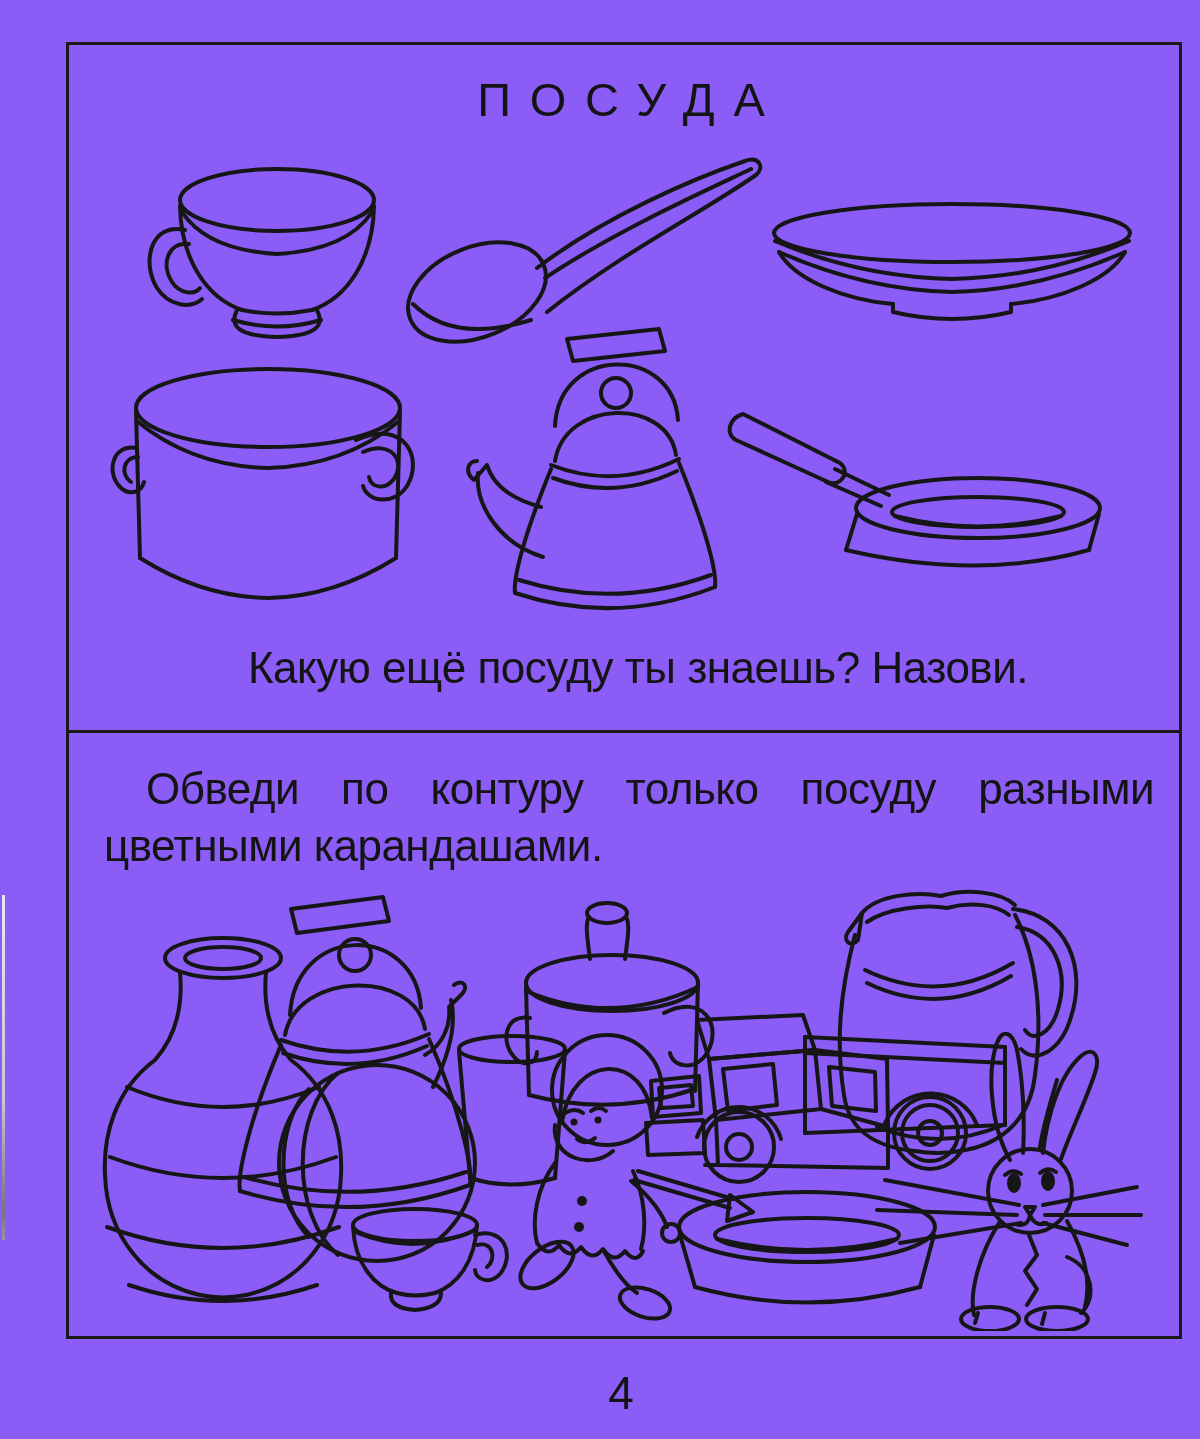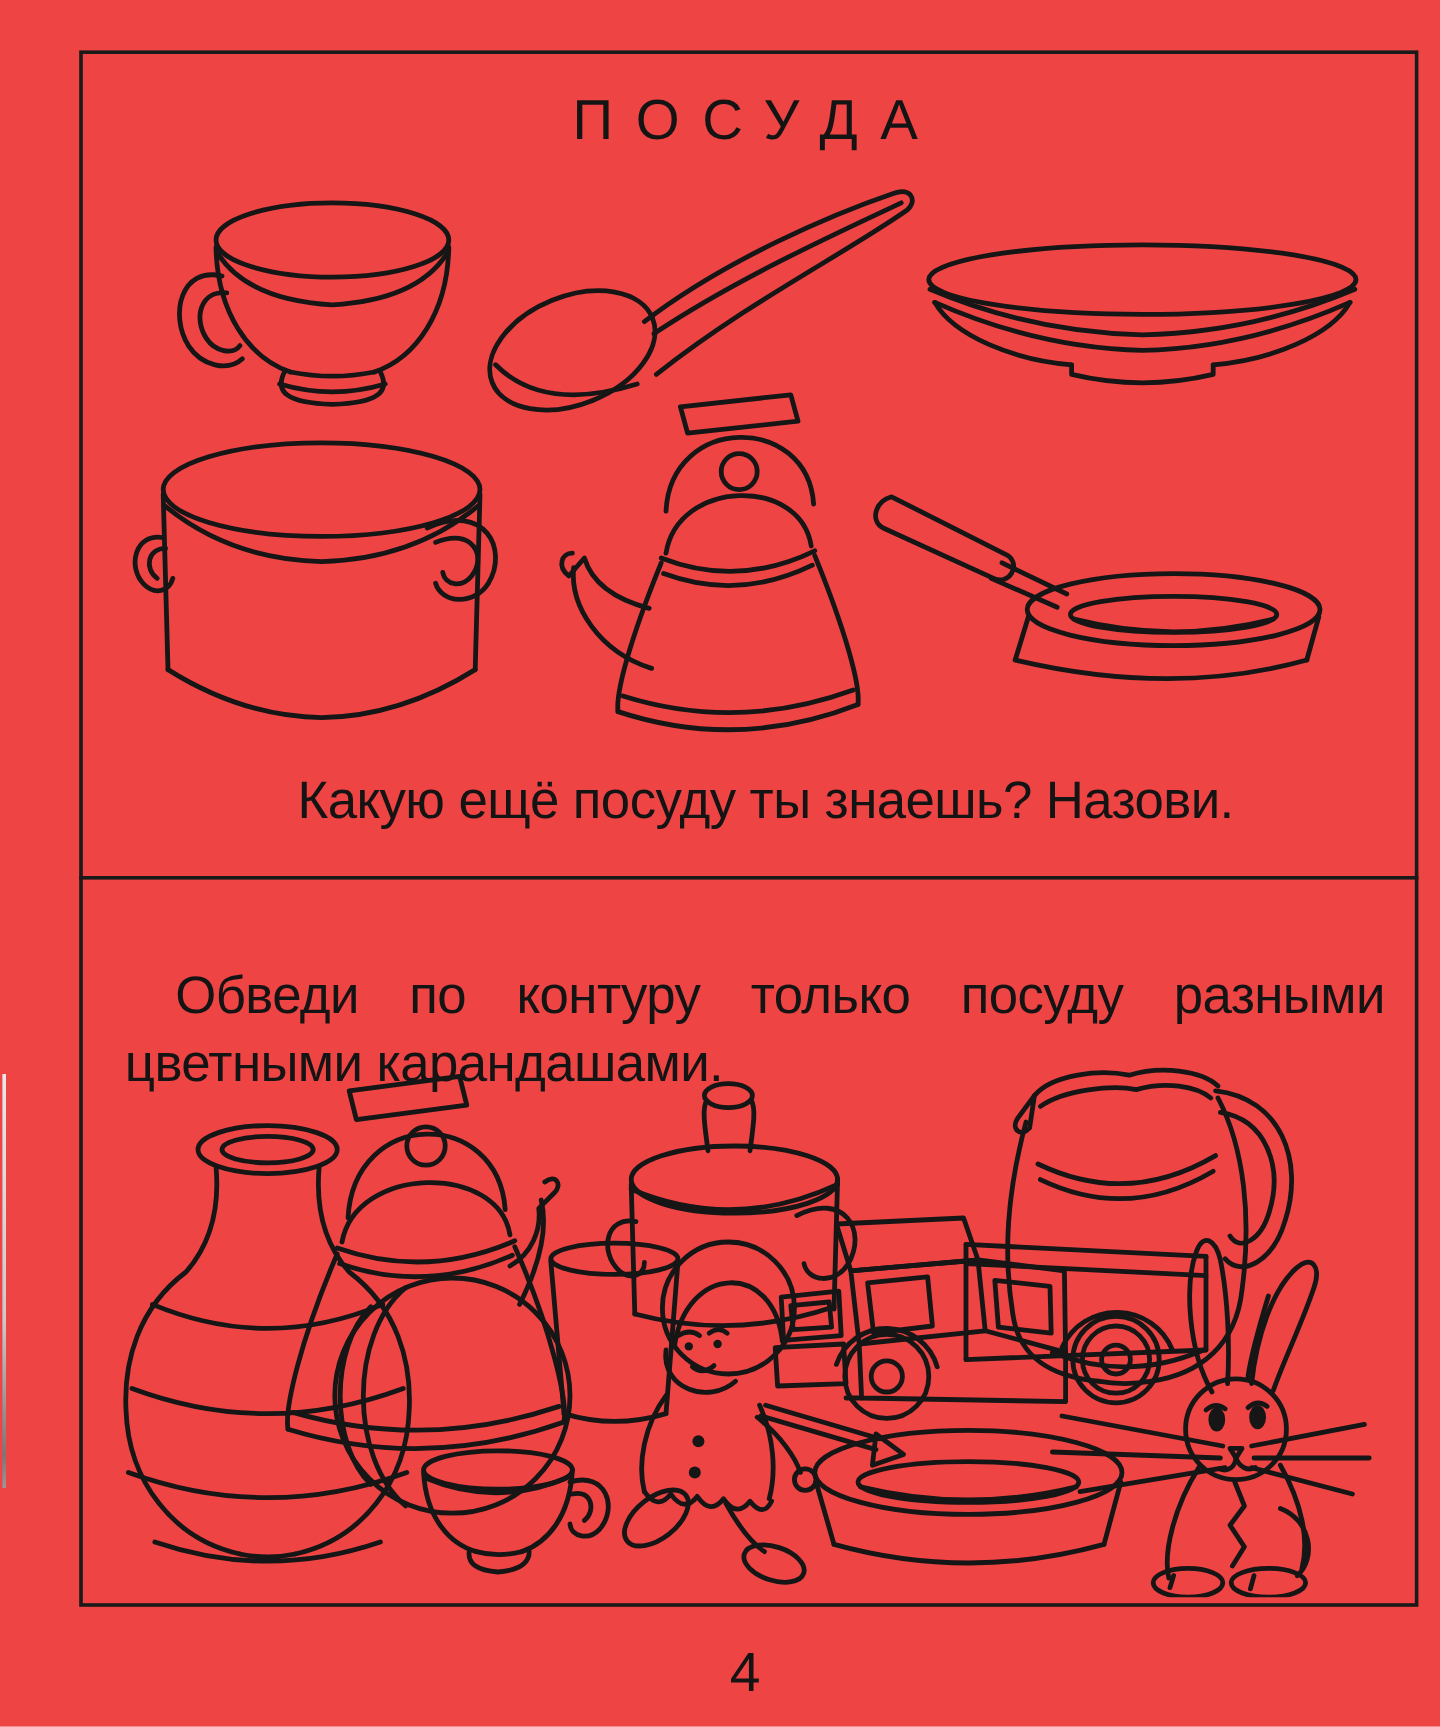--- a/index.html
+++ b/index.html
@@ -1,25 +1,25 @@
 <!DOCTYPE html>
 <html><head>
 <meta charset="utf-8">
 <style>
   html,body{margin:0;padding:0;background:#ffffff;}
-  #page{position:relative;width:1200px;height:1439px;background:#ef4444;overflow:hidden;
+  #page{position:relative;width:1200px;height:1439px;background:#8b5cf6;overflow:hidden;
         font-family:"Liberation Sans","DejaVu Sans",sans-serif;color:#141414;}
   .abs{position:absolute;}
   #frame{left:66px;top:42px;width:1110px;height:1291px;border:3px solid #1a1a1a;}
   #divider{left:66px;top:730px;width:1116px;height:3px;background:#1a1a1a;}
   #title{left:66px;top:72px;width:1110px;text-align:center;font-size:47px;font-weight:500;
          letter-spacing:0.40em;text-indent:0.40em;}
   #question{left:148px;top:643px;width:980px;font-size:44px;letter-spacing:-0.5px;text-align:center;}
   #instruction{left:104px;top:760px;width:1050px;font-size:44px;line-height:1.30;
-               text-align:justify;text-align-last:left;text-indent:42px;letter-spacing:-0.5px;margin-top:41px;}
+               text-align:justify;text-align-last:left;text-indent:42px;letter-spacing:-0.5px;}
   #pagenum{left:66px;top:1366px;width:1110px;text-align:center;font-size:46px;}
   svg{display:block;}
   svg *{fill:none;stroke:#161616;stroke-width:4;stroke-linecap:round;stroke-linejoin:round;}
   svg .fill{fill:#161616;stroke:none;}
   #artifact{left:2px;top:895px;width:3px;height:345px;
             background:linear-gradient(#e8e8e8 0%,#c9c9c9 60%,#777 92%,#999 100%);}
 </style>
 </head>
 <body>
 

